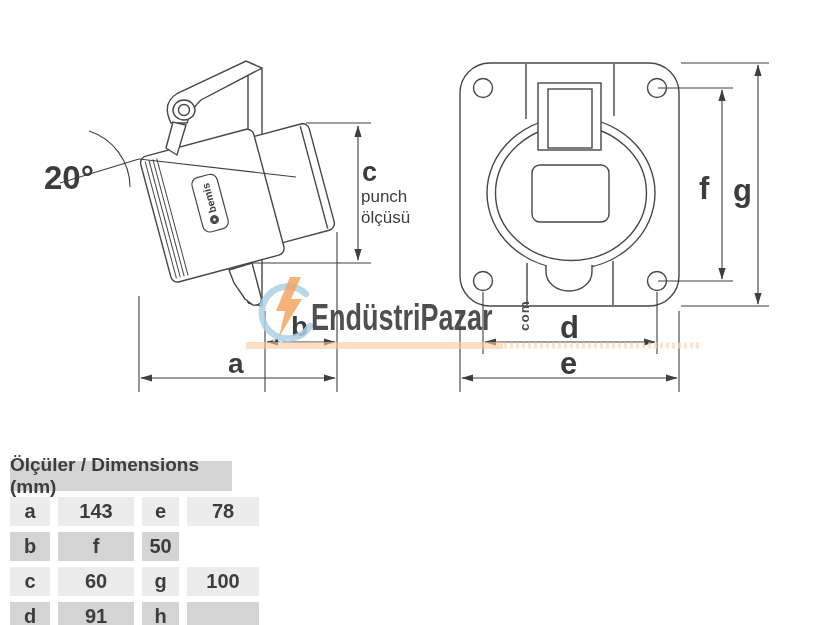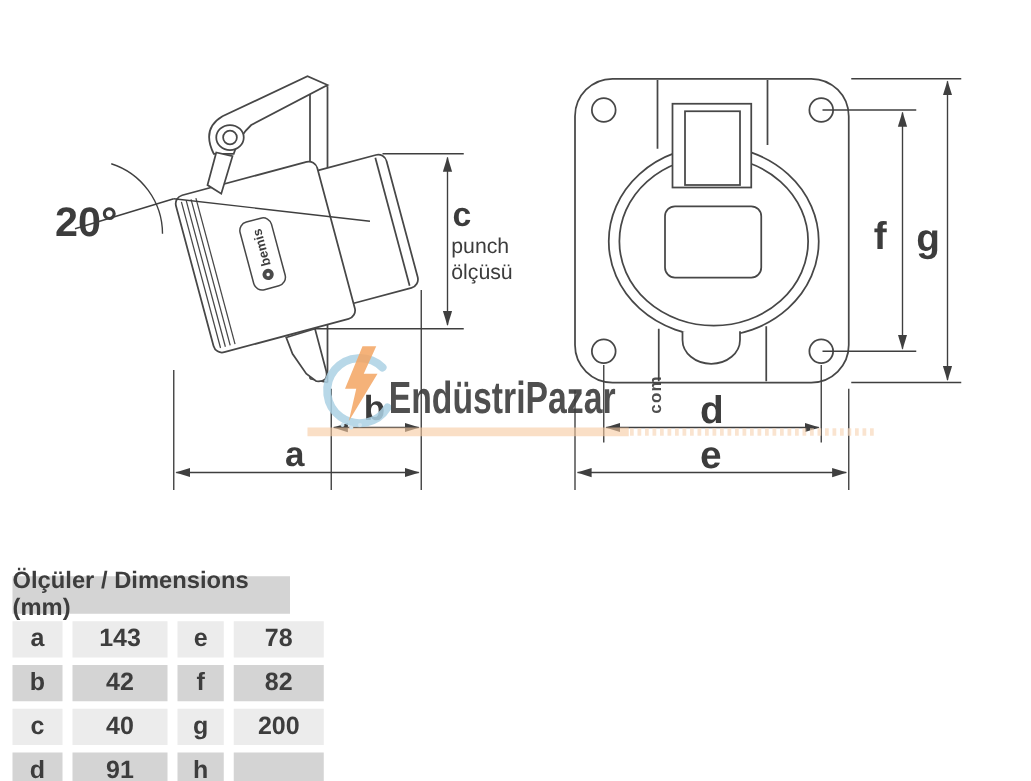--- a/index.html
+++ b/index.html
@@ -170,30 +170,29 @@
 
     <div class="tbl-row">
       <div class="cell bg-l">a</div>
       <div class="cell bg-l">143</div>
       <div class="cell bg-l">e</div>
       <div class="cell bg-l">78</div>
     </div>
 
     <div class="tbl-row">
       <div class="cell bg-d">b</div>
-      <div class="cell bg-d">42</div>
       <div class="cell bg-d">f</div>
-      <div class="cell bg-d">82</div>
+      <div class="cell bg-d">50</div>
     </div>
 
     <div class="tbl-row">
       <div class="cell bg-l">c</div>
-      <div class="cell bg-l">40</div>
+      <div class="cell bg-l">60</div>
       <div class="cell bg-l">g</div>
-      <div class="cell bg-l">200</div>
+      <div class="cell bg-l">100</div>
     </div>
 
     <div class="tbl-row">
       <div class="cell bg-d">d</div>
       <div class="cell bg-d">91</div>
       <div class="cell bg-d">h</div>
       <div class="cell bg-d"></div>
     </div>
   </div>
 

